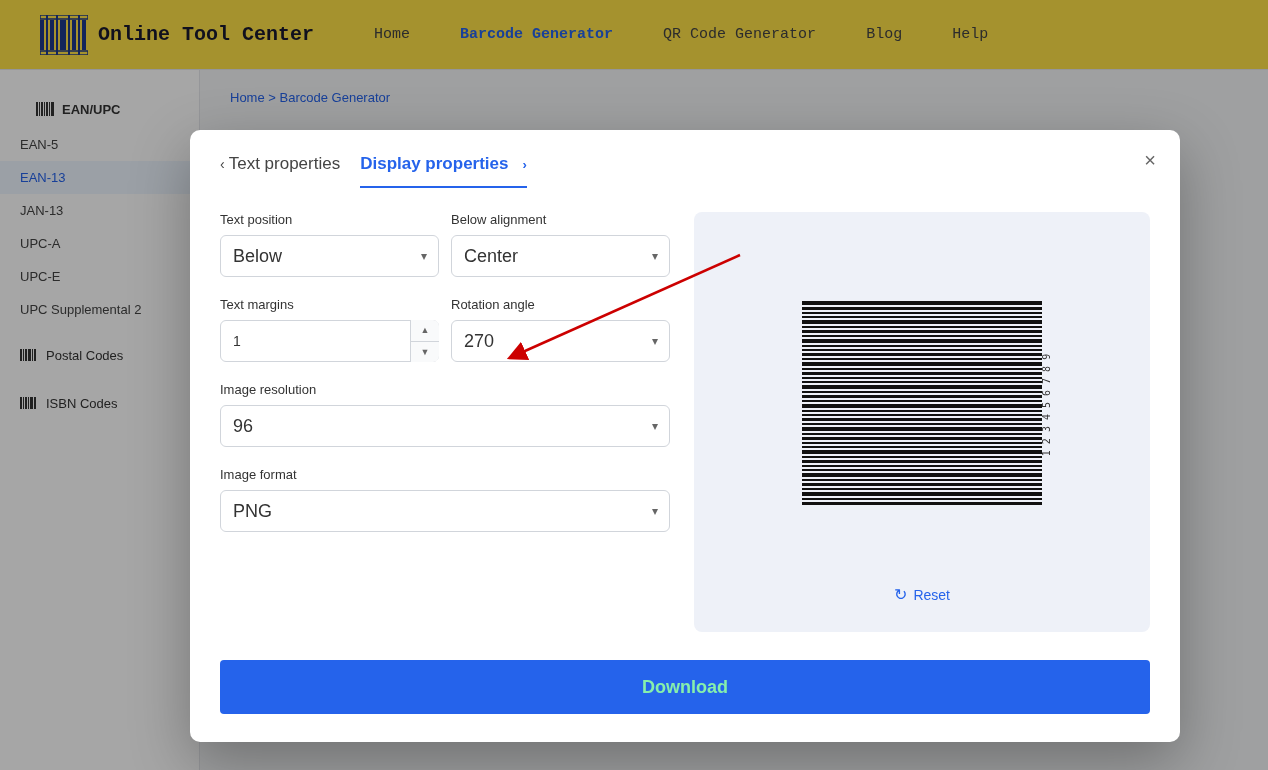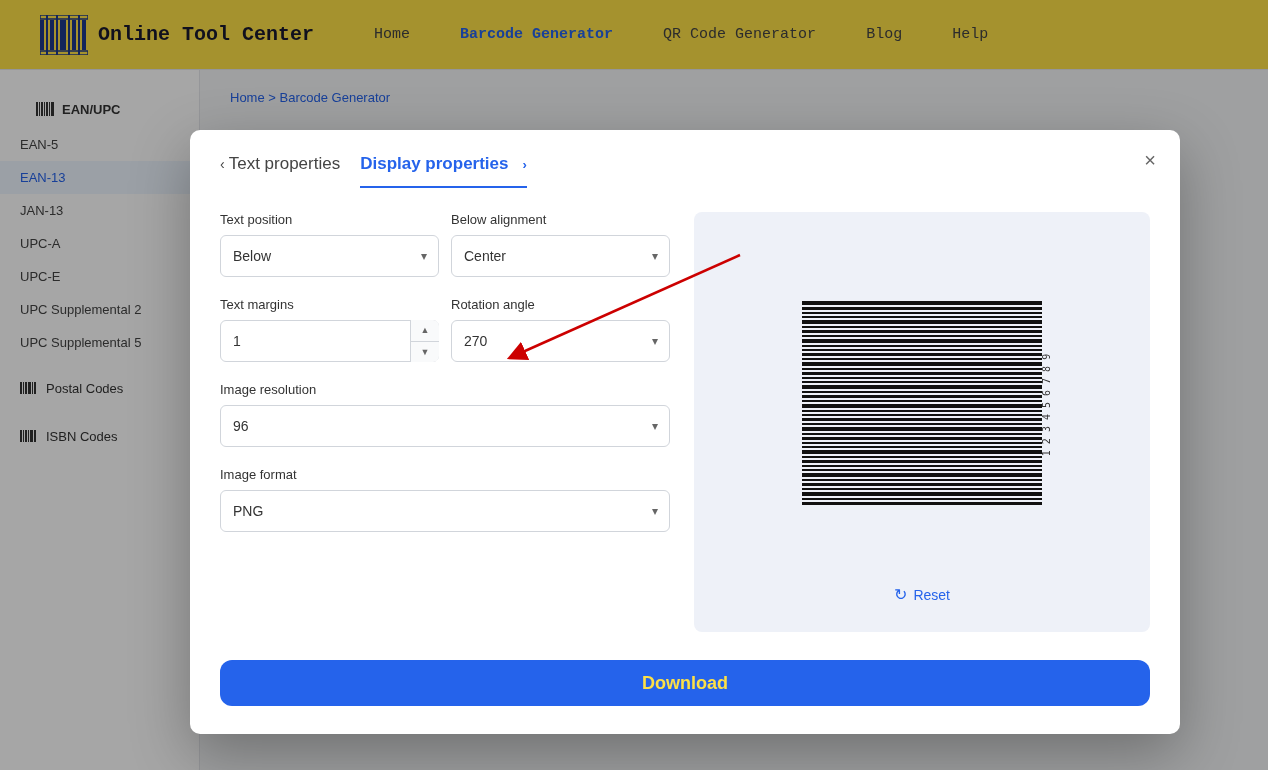--- a/index.html
+++ b/index.html
@@ -44,37 +44,37 @@
 
     .modal-body { display: flex; padding: 24px 30px 28px; gap: 24px; }
 
     
     .form-panel { width: 450px; flex-shrink: 0; }
     .form-row { display: flex; gap: 12px; margin-bottom: 20px; }
     .form-group { flex: 1; }
     .form-label { font-size: 13px; color: #333; margin-bottom: 8px; display: block; }
     .select-wrapper { position: relative; }
     .select-wrapper::after { content: '▾'; position: absolute; right: 12px; top: 50%; transform: translateY(-50%); color: #666; pointer-events: none; font-size: 12px; }
-    .select-wrapper select { width: 100%; height: 42px; border: 1px solid #d1d5db; border-radius: 6px; padding: 0 12px; font-size: 14px; color: #333; background: white; appearance: none; cursor: pointer; }
+    .select-wrapper select { width: 100%; height: 42px; border: 1px solid #d1d5db; border-radius: 6px; padding: 0 12px; font-size: 18px; color: #333; background: white; appearance: none; cursor: pointer; }
 
     
     .number-input-wrapper { position: relative; display: flex; }
     .number-input-wrapper input { width: 100%; height: 42px; border: 1px solid #d1d5db; border-radius: 6px; padding: 0 36px 0 12px; font-size: 14px; color: #333; }
     .spinner-btns { position: absolute; right: 0; top: 0; height: 42px; display: flex; flex-direction: column; border-left: 1px solid #d1d5db; }
     .spinner-btn { flex: 1; width: 28px; display: flex; align-items: center; justify-content: center; cursor: pointer; font-size: 9px; color: #666; border: none; background: #f9fafb; }
     .spinner-btn:first-child { border-radius: 0 6px 0 0; border-bottom: 1px solid #d1d5db; }
     .spinner-btn:last-child { border-radius: 0 0 6px 0; }
 
     
     .preview-panel { flex: 1; background: #eef1f8; border-radius: 8px; display: flex; flex-direction: column; align-items: center; justify-content: space-between; padding: 20px; min-height: 420px; }
     .barcode-preview { flex: 1; display: flex; align-items: center; justify-content: center; width: 100%; }
     .reset-btn { display: flex; align-items: center; gap: 6px; color: #2563eb; font-size: 14px; cursor: pointer; background: none; border: none; padding: 8px; }
 
     
-    .download-btn { width: 100%; height: 46px; background: #2563eb; color: #fde047; border: none; border-radius: 12px; font-size: 18px; font-weight: 600; cursor: pointer; margin-top: 0; }
+    .download-btn { width: 100%; height: 54px; background: #2563eb; color: #86efac; border: none; border-radius: 4px; font-size: 18px; font-weight: 600; cursor: pointer; margin-top: 0; }
 
     
     .arrow-svg { position: absolute; top: 0; left: 0; width: 100%; height: 100%; pointer-events: none; z-index: 300; }
   </style>
 </head>
 <body>
 
 <div class="bg-page">
 
   <div class="header">
@@ -115,21 +115,20 @@
         <rect x="15" y="2" width="3" height="14" fill="#333"></rect>
       </svg>
       <span>EAN/UPC</span>
     </div>
     <div class="sidebar-item">EAN-5</div>
     <div class="sidebar-item active">EAN-13</div>
     <div class="sidebar-item">JAN-13</div>
     <div class="sidebar-item">UPC-A</div>
     <div class="sidebar-item">UPC-E</div>
     <div class="sidebar-item">UPC Supplemental 2</div>
-    <div class="sidebar-item">UPC Supplemental 5</div>
     <div class="sidebar-section-title2">
       <svg width="18" height="18" viewBox="0 0 18 18">
         <rect x="0" y="3" width="2" height="12" fill="#333"></rect>
         <rect x="3" y="3" width="1" height="12" fill="#333"></rect>
         <rect x="5" y="3" width="2" height="12" fill="#333"></rect>
         <rect x="8" y="3" width="3" height="12" fill="#333"></rect>
         <rect x="12" y="3" width="1" height="12" fill="#333"></rect>
         <rect x="14" y="3" width="2" height="12" fill="#333"></rect>
       </svg>
       <span>Postal Codes</span>

